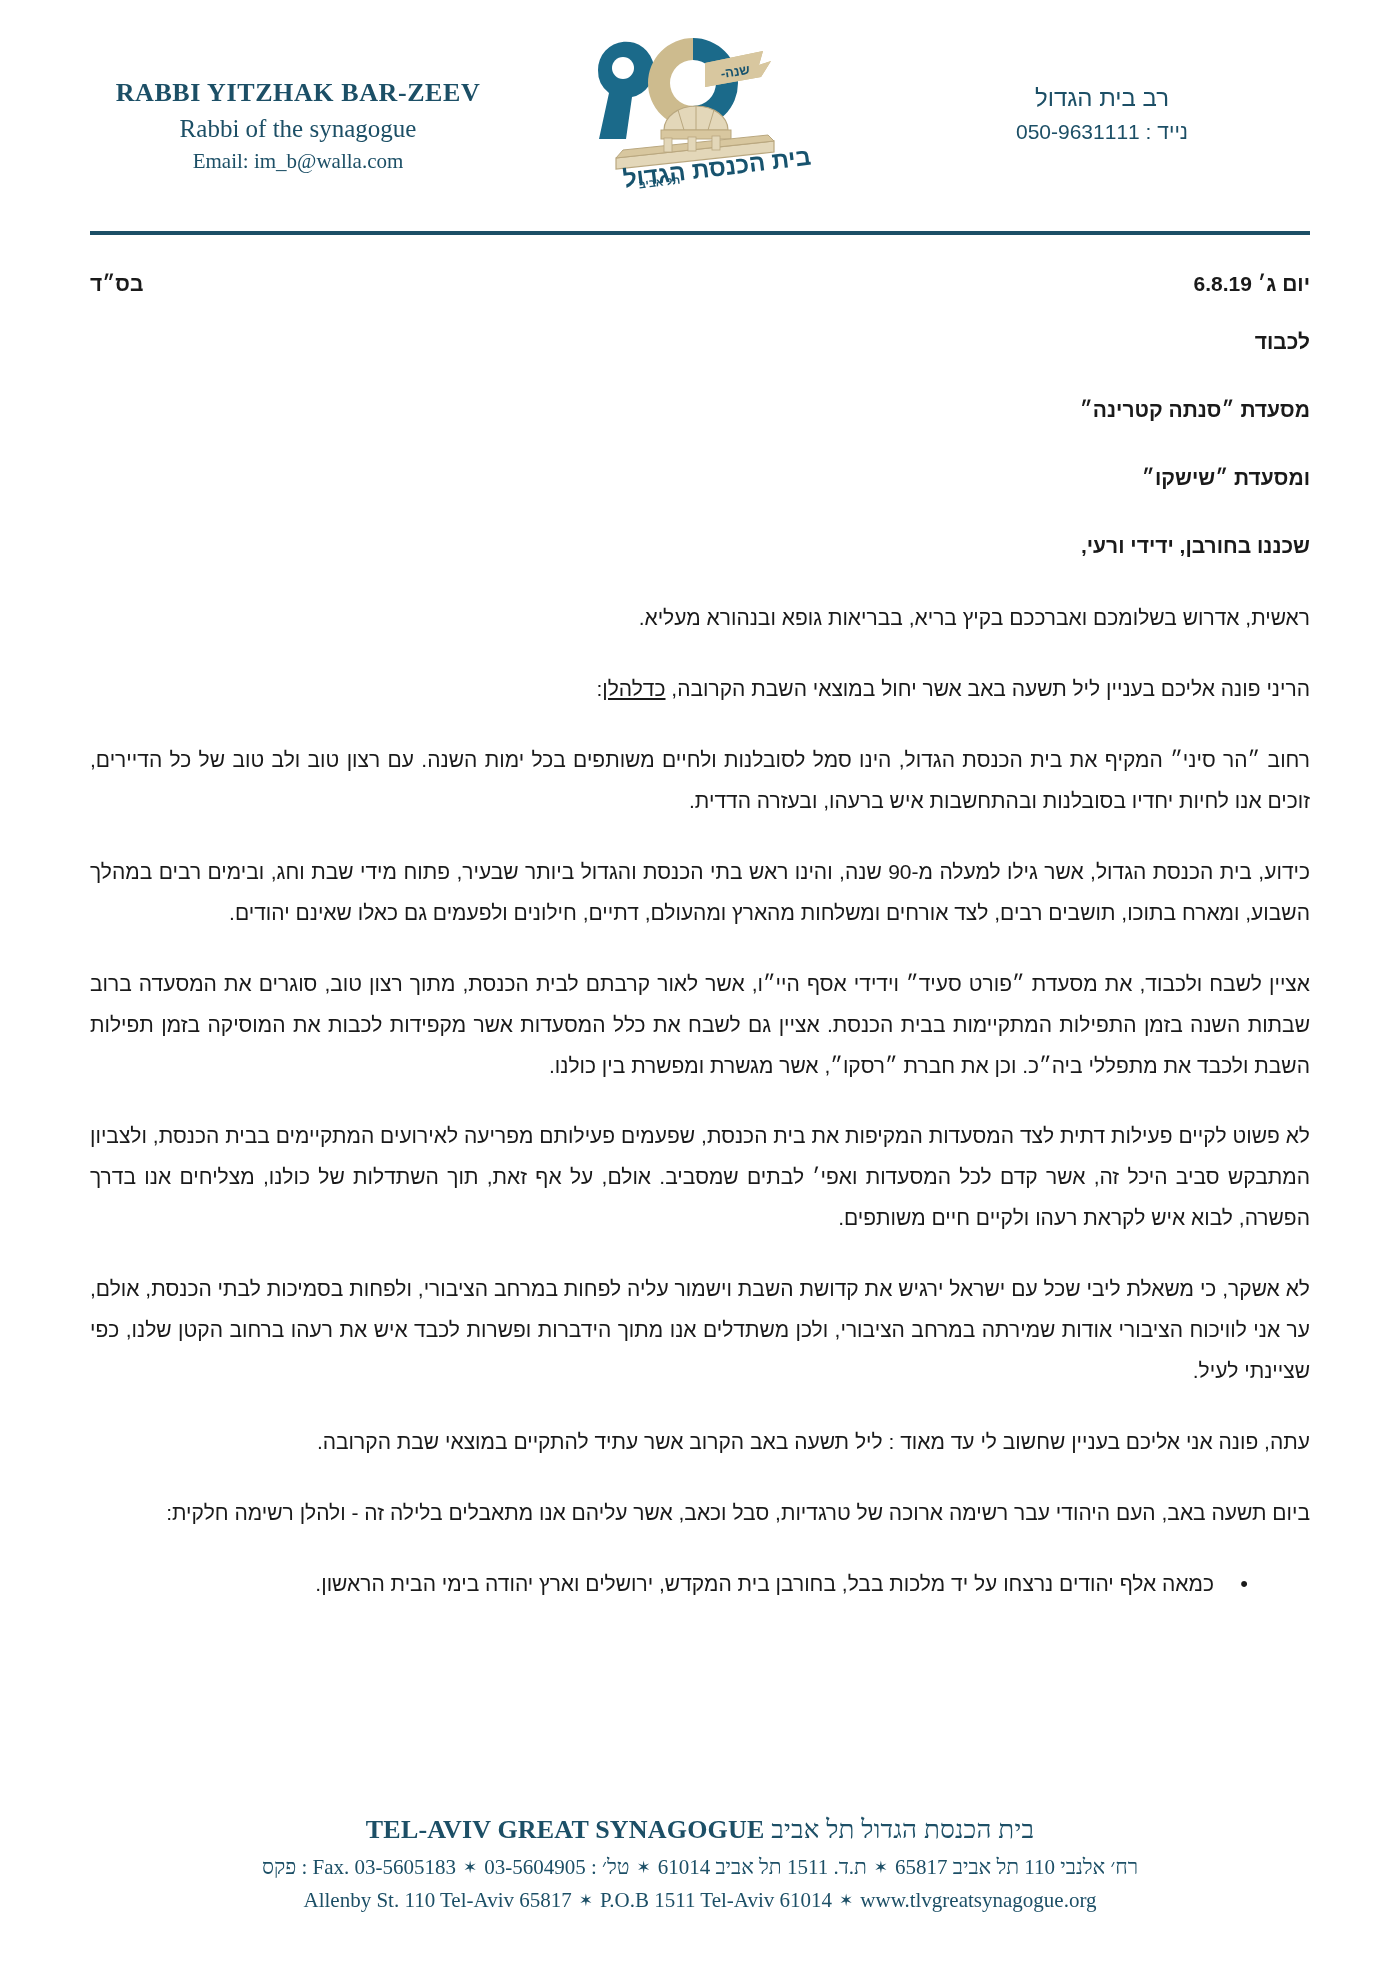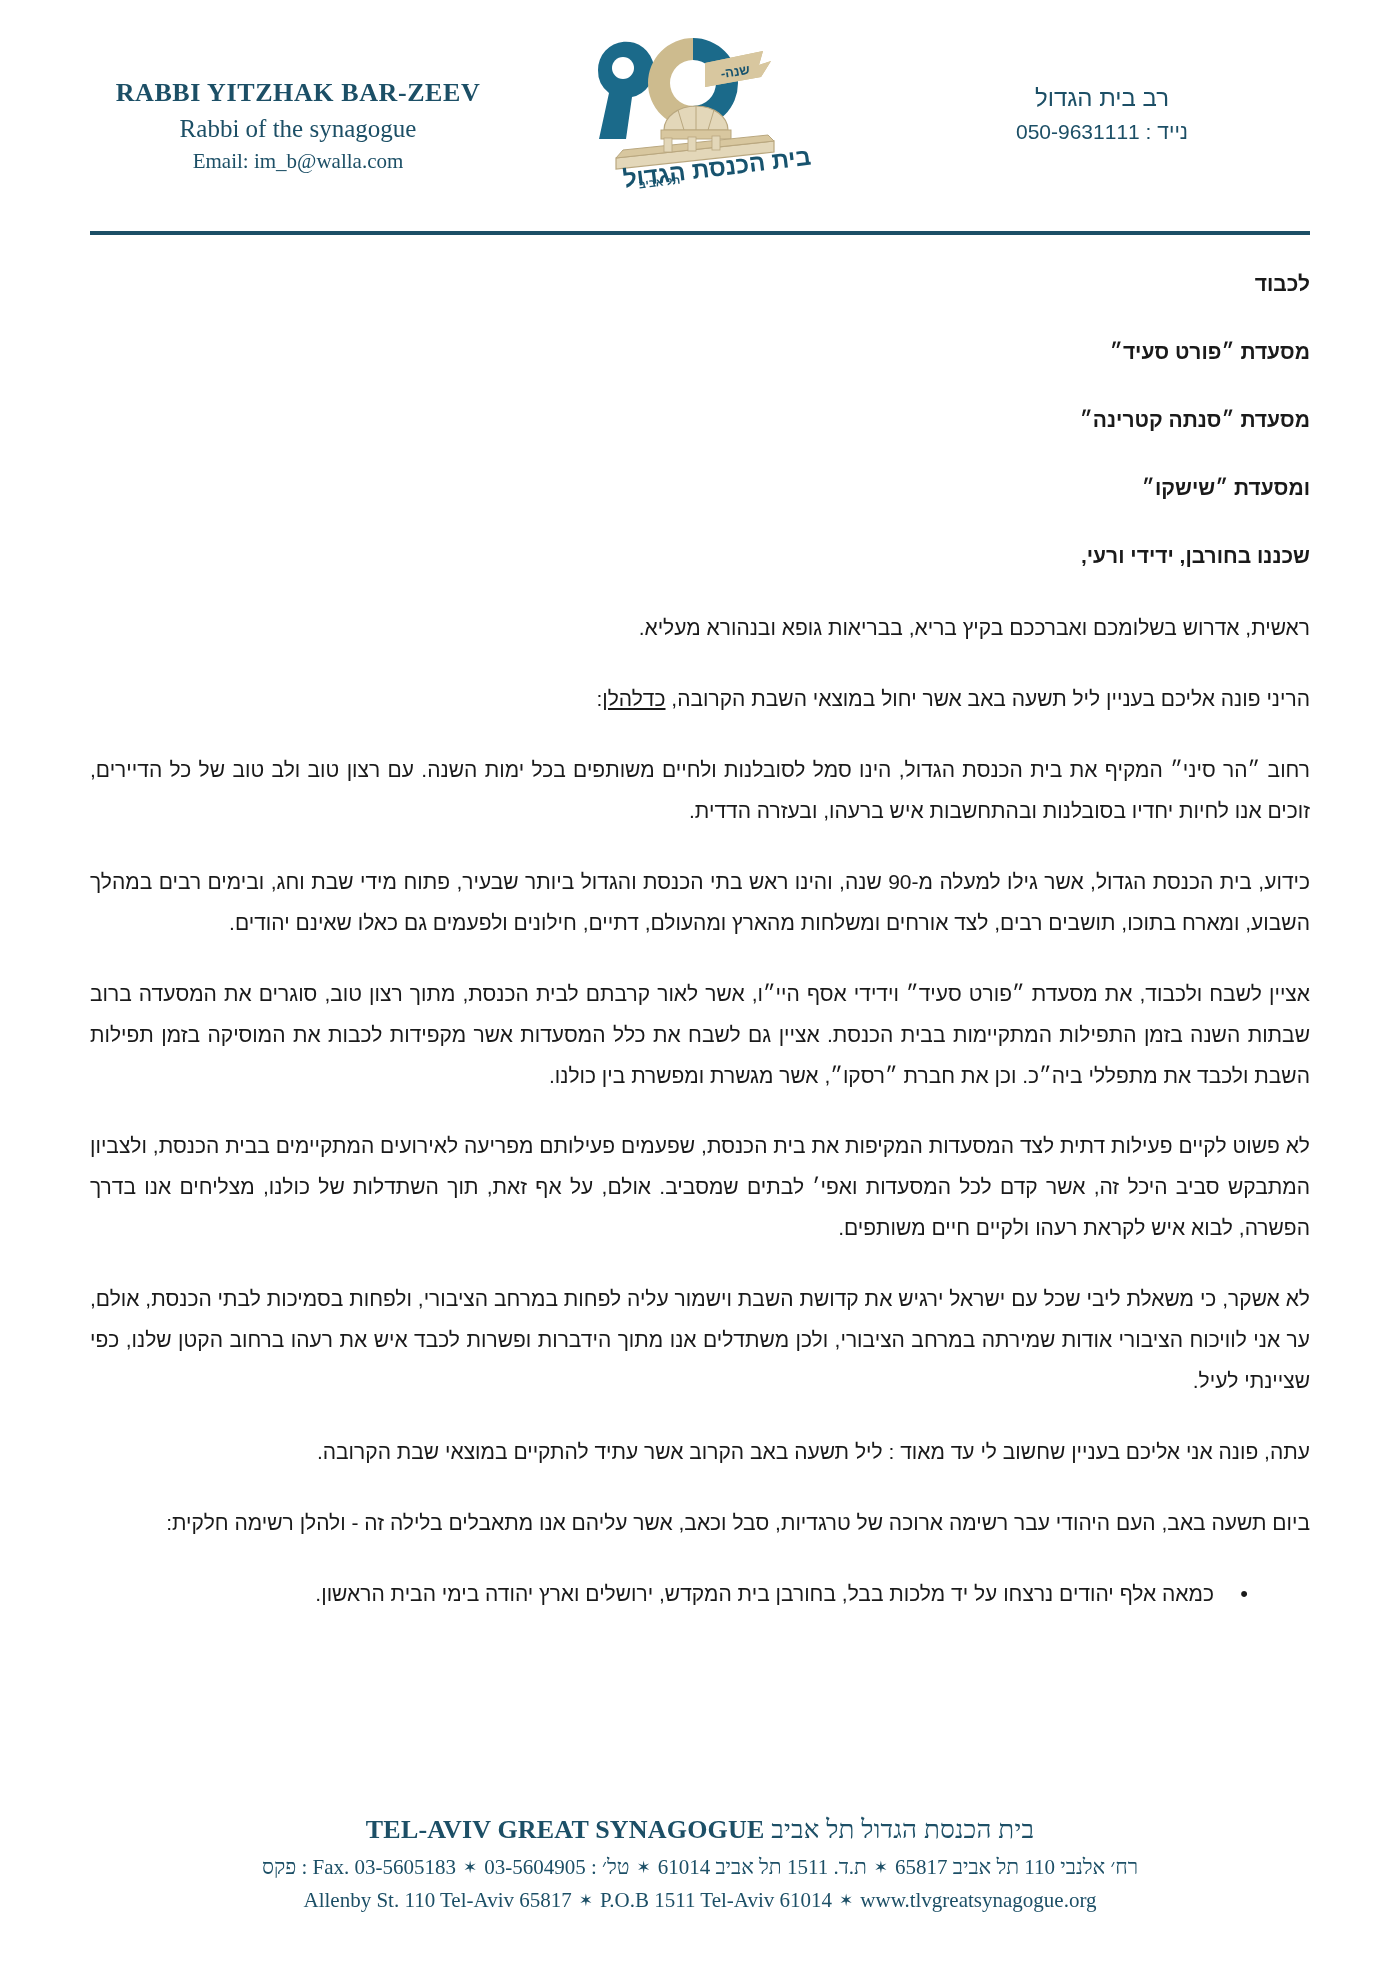--- a/index.html
+++ b/index.html
@@ -237,23 +237,26 @@
     <div class="lh-right">
       <div class="rh-role">רב בית הגדול</div>
       <div class="rh-phone">נייד : 050-9631111</div>
     </div>
 
     <div class="hr-rule"></div>
   </div>
 
   <div class="body-area">
 
+    <div class="dateline">
+      <span class="bsd">בס״ד</span>
+      <span class="date">יום ג׳ 6.8.19</span>
+    </div>
 
     <div class="addr-line">לכבוד</div>
-    <div class="addr-line">מסעדת ״פורט סעיד״</div>
     <div class="addr-line">מסעדת ״סנתה קטרינה״</div>
     <div class="addr-line">ומסעדת ״שישקו״</div>
 
     <div class="greet">שכננו בחורבן, ידידי ורעי,</div>
 
     <p class="para center-ish">ראשית, אדרוש בשלומכם ואברככם בקיץ בריא, בבריאות גופא ובנהורא מעליא.</p>
 
     <p class="para center-ish">
       <span>הריני פונה אליכם בעניין ליל תשעה באב אשר יחול במוצאי השבת הקרובה, </span><span class="u">כדלהלן</span><span>:</span>
     </p>

